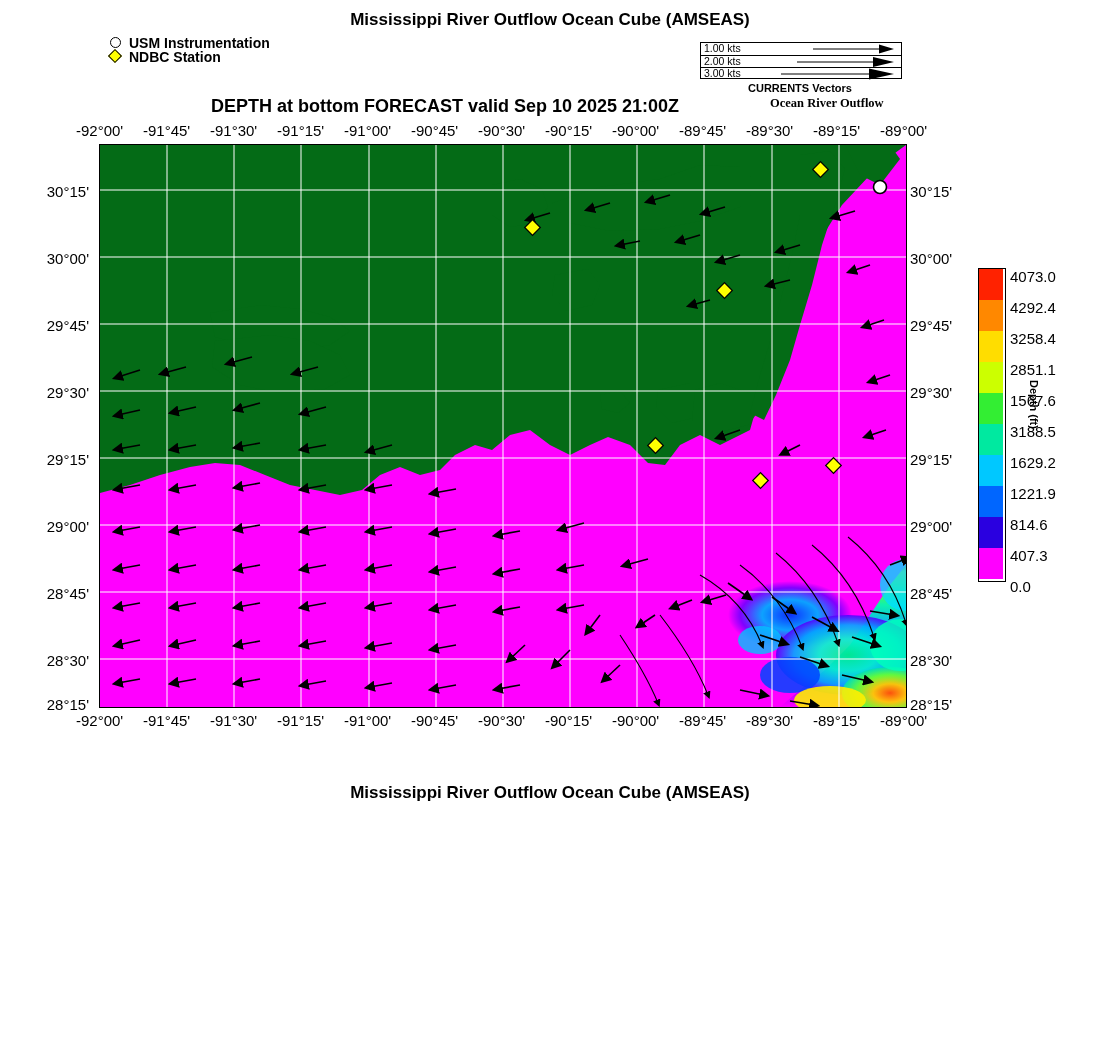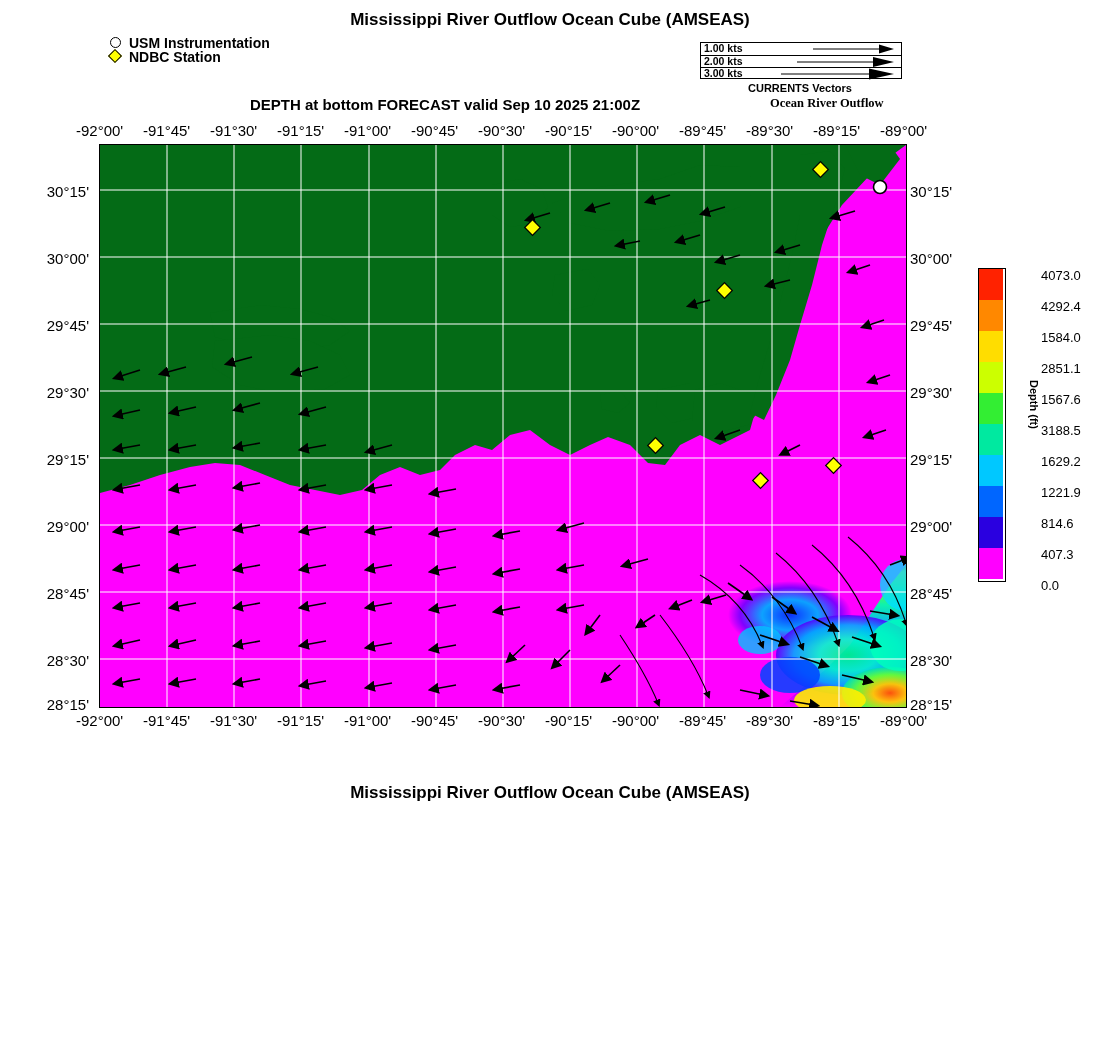--- a/index.html
+++ b/index.html
@@ -1,47 +1,47 @@
 <!DOCTYPE html>
 <html><head>
 <meta charset="utf-8">
 <style>
   html,body{margin:0;padding:0;background:#ffffff;}
   body{width:1100px;height:1050px;position:relative;font-family:"Liberation Sans",sans-serif;color:#000;}
   .abs{position:absolute;}
   #title-main{left:0;top:10px;width:1100px;text-align:center;font-size:17px;font-weight:bold;}
   #title-bottom{left:0;top:783px;width:1100px;text-align:center;font-size:17px;font-weight:bold;}
-  #subtitle{left:0;top:96px;width:920px;text-align:center;font-size:15px;font-weight:bold;}
+  #subtitle{left:0;top:96px;width:920px;text-align:center;font-size:18px;font-weight:bold;}
   #subtitle span{position:relative;left:-15px;}
   #outflow-label{left:770px;top:96px;font-size:12.5px;font-weight:bold;font-family:"Liberation Serif",serif;}
 
   
   #legend{left:108px;top:36px;font-size:14px;font-weight:bold;}
   #legend .row{display:flex;align-items:center;height:14px;}
   #legend .sym{width:18px;height:14px;position:relative;}
   #legend .circ{position:absolute;left:2px;top:1px;width:11px;height:11px;border-radius:50%;background:#ffffff;border:1.6px solid #000;box-sizing:border-box;}
   #legend .diam{position:absolute;left:2px;top:1px;width:10px;height:10px;background:#ffff00;border:1.4px solid #000;box-sizing:border-box;transform:rotate(45deg);}
   #legend .lbl{margin-left:3px;}
 
   
   #veckey{left:700px;top:42px;width:200px;height:35px;border:1.2px solid #000;background:#fff;}
   #veckey .vrow{position:relative;height:11.6px;border-bottom:1px solid #000;}
   #veckey .vrow:last-child{border-bottom:none;}
-  #veckey .vtxt{position:absolute;left:3px;top:0px;font-size:10.5px;font-weight:bold;line-height:11.6px;}
+  #veckey .vtxt{position:absolute;left:3px;top:0px;font-size:10.5px;font-weight:normal;line-height:11.6px;}
   #veckey-caption{left:700px;top:82px;width:200px;text-align:center;font-size:11px;font-weight:bold;}
 
   
   #map{left:99px;top:144px;width:806px;height:562px;border:1px solid #000;overflow:hidden;background:#046b16;}
   #map svg{display:block;}
   .tick-lbl{font-size:15px;}
   #xlab-top,#xlab-bottom,#ylab-left,#ylab-right{position:absolute;}
 
   
   #cbar{left:978px;top:268px;width:26px;height:312px;border:1px solid #000;}
-  #cbar-labels{left:1041px;top:262px;width:60px;height:330px;font-size:13px;}
+  #cbar-labels{left:1010px;top:262px;width:60px;height:330px;font-size:15px;}
   #cbar-labels div{position:absolute;left:0;}
   #cbar-title{left:1040px;top:380px;font-size:11px;font-weight:bold;transform:rotate(90deg);transform-origin:left top;white-space:nowrap;}
 </style>
 </head>
 <body>
 
 <div class="abs" id="title-main">Mississippi River Outflow Ocean Cube (AMSEAS)</div>
 <div class="abs" id="subtitle"><span>DEPTH at bottom FORECAST valid Sep 10 2025 21:00Z</span></div>
 <div class="abs" id="outflow-label">Ocean River Outflow</div>
 <div class="abs" id="title-bottom">Mississippi River Outflow Ocean Cube (AMSEAS)</div>
@@ -370,21 +370,21 @@
     <rect x="0" y="155" width="24" height="31" fill="#00e9a0"></rect>
     <rect x="0" y="186" width="24" height="31" fill="#00c8ff"></rect>
     <rect x="0" y="217" width="24" height="31" fill="#0066ff"></rect>
     <rect x="0" y="248" width="24" height="31" fill="#2a00e0"></rect>
     <rect x="0" y="279" width="24" height="31" fill="#ff00ff"></rect>
   </svg>
 </div>
 <div class="abs" id="cbar-labels">
   <div style="top:6px;">4073.0</div>
   <div style="top:37px;">4292.4</div>
-  <div style="top:68px;">1584.0</div>
+  <div style="top:68px;">3258.4</div>
   <div style="top:99px;">2851.1</div>
   <div style="top:130px;">1567.6</div>
   <div style="top:161px;">3188.5</div>
   <div style="top:192px;">1629.2</div>
   <div style="top:223px;">1221.9</div>
   <div style="top:254px;">814.6</div>
   <div style="top:285px;">407.3</div>
   <div style="top:316px;">0.0</div>
 </div>
 <div class="abs" id="cbar-title">Depth (ft)</div>

